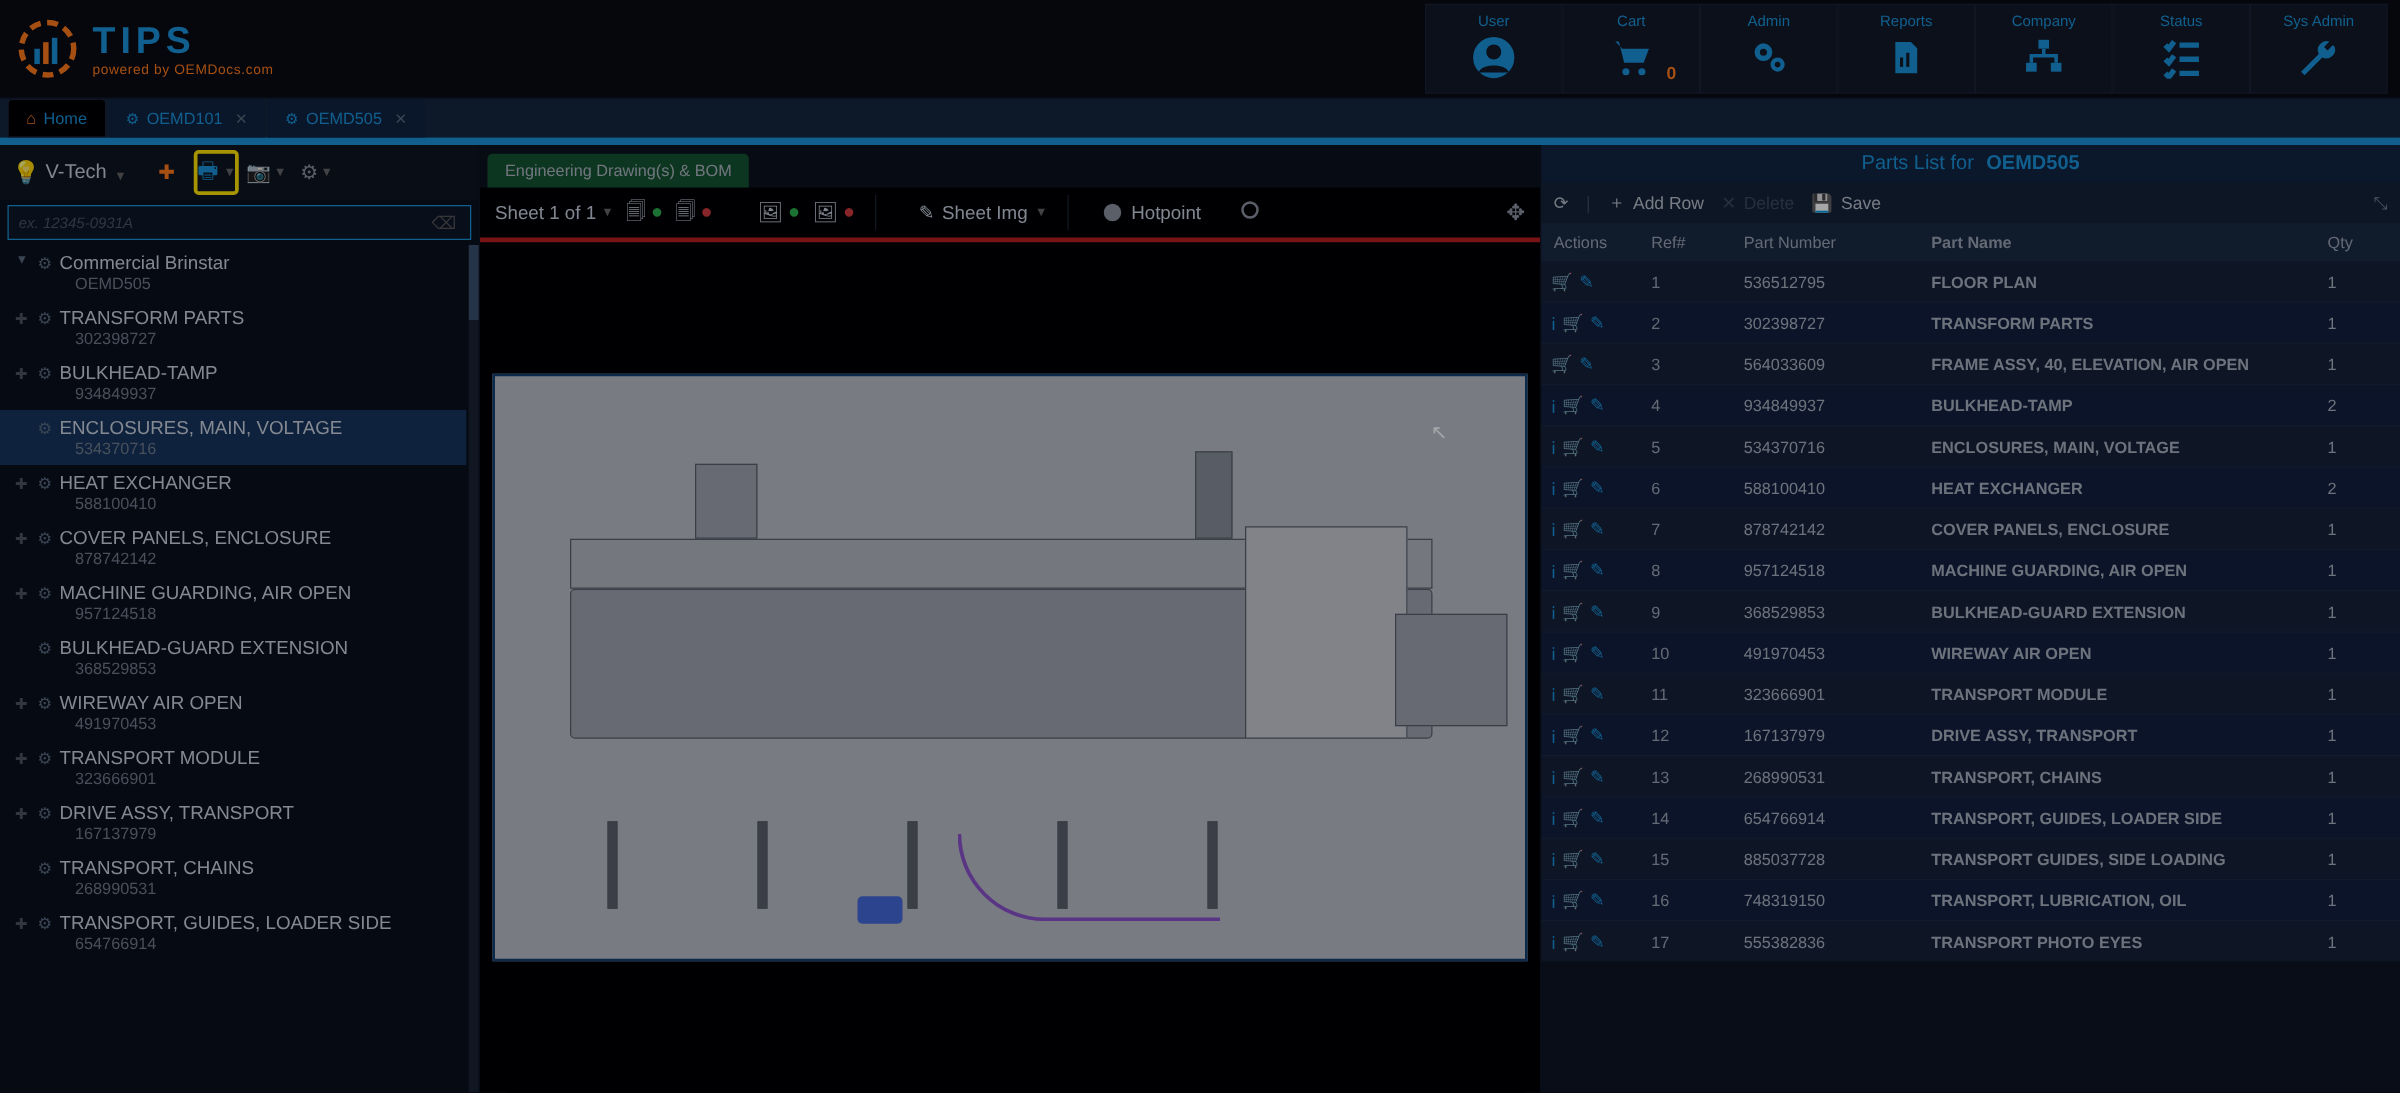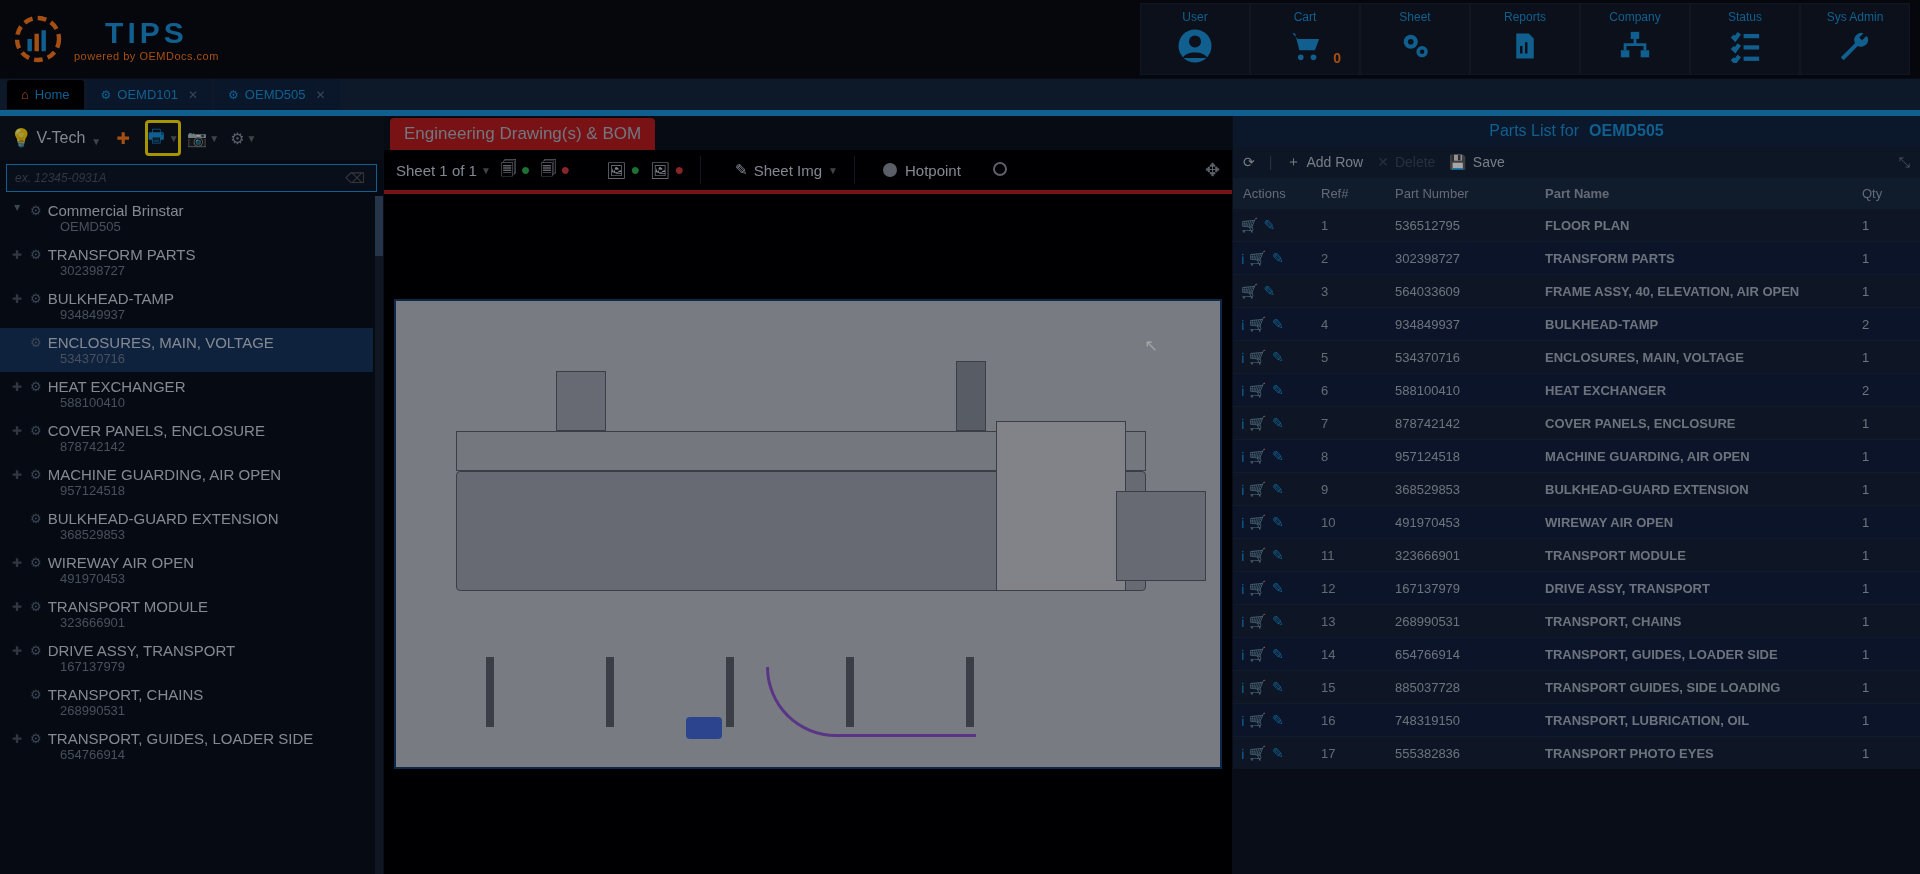--- a/index.html
+++ b/index.html
@@ -2,21 +2,21 @@
 <html><head>
 <meta charset="utf-8">
 <style>
   * { box-sizing: border-box; margin: 0; padding: 0; font-family: Arial, sans-serif; }
   body { background: #0a0e14; color: #c0c8d0; width: 1920px; height: 874px; overflow: hidden; position: relative; }
   
   
   .topbar { display: flex; align-items: center; height: 78px; padding: 0 10px; background: #090b10; }
   .logo-area { display: flex; align-items: center; gap: 8px; }
   .logo-icon { width: 56px; height: 56px; position: relative; }
-  .logo-text { display: flex; flex-direction: column; align-items: center; }
+  .logo-text { display: flex; flex-direction: column; }
   .logo-title { color: #1a93d6; font-size: 30px; font-weight: 700; letter-spacing: 4px; }
   .logo-sub { color: #ff7a18; font-size: 11px; letter-spacing: .5px; }
   .topnav { margin-left: auto; display: flex; gap: 0; }
   .topnav-item { width: 110px; height: 72px; background: #111924; border: 1px solid #1a2330; display: flex; flex-direction: column; align-items: center; padding: 6px 0; gap: 2px; cursor: pointer; }
   .topnav-item .label { color: #1a93d6; font-size: 12px; }
   .topnav-item .icon { color: #1a93d6; font-size: 30px; display:flex; align-items:center; justify-content:center; height:40px; position:relative; }
   .badge-orange { position: absolute; right: 18px; bottom: 8px; color: #ff7a18; font-size: 14px; font-weight: 700; }
 
   
   .tab-row { height: 32px; background: #14253a; border-top: 1px solid #0d1420; display: flex; align-items: stretch; padding: 0 6px; gap: 2px;}
@@ -26,21 +26,21 @@
   .tab .close { color: #5a6a7c; font-size: 12px; margin-left: 4px;}
   
   .blue-strip { height: 6px; background: #1a93d6; }
 
   
   .main { display: flex; height: calc(874px - 78px - 32px - 6px); }
 
   
   .leftpanel { width: 384px; background: #0a1018; display:flex; flex-direction:column; border-right:1px solid #0d1420;}
   .left-toolbar { height: 44px; display:flex; align-items:center; gap:4px; padding:0 10px; background:#0e141c;}
-  .left-toolbar .vtech { display:flex; align-items:flex-end; gap:6px; color:#c7cfd9; font-size:16px; }
+  .left-toolbar .vtech { display:flex; align-items:flex-end; gap:6px; color:#c7cfd9; font-size:16px; margin-right:10px;}
   .tool-btn { width:36px; height:36px; display:flex; align-items:center; justify-content:center; color:#88919c; border-radius:4px; cursor:pointer;}
   .tool-btn.orange{ color:#ff7a18;}
   .tool-btn.highlight { border:3px solid #ffe400; background:#0e141c; }
   .caret-small { font-size:10px; color:#666;}
   .search-wrap { padding: 4px 6px;}
   .search-input { width: 100%; height: 28px; background:#0f1824; border:1px solid #1a93d6; color:#ccc; font-size:12px; padding:0 28px 0 8px; outline:none;}
   .search-input::placeholder { color:#4a5560; font-style:italic;}
   .search-clear { position:relative;}
   .search-clear .x { position:absolute; right:12px; top:-22px; color:#555; font-size:14px;}
 
@@ -51,21 +51,21 @@
   .tree-item .row1 { display:flex; align-items:center; gap:6px; color:#cbd3db; font-size:15px;}
   .tree-item .row1 .gear { color:#5a6a7c; font-size:13px;}
   .tree-item .row1 .expand { color:#4a5560; font-size:12px; width:12px; margin-left:-16px;}
   .tree-item .sub { color:#6f7b88; font-size:13px; padding-left:32px;}
   .tree-item.active { background:#16345a; }
   .tree-item.root .row1 .expand { color:#5a6a7c; transform:rotate(90deg);}
   
   
   .centerpanel { flex:1; background:#000; display:flex; flex-direction:column;}
   .center-tabs { height:34px; background:#0c121a; display:flex; align-items:end; padding-left:6px;}
-  .center-tab { background:#b91c1c; color:#aeb6bf; font-size:17px; padding:6px 14px; border-top-left-radius:4px; border-top-right-radius:4px; cursor:pointer;}
+  .center-tab { background:#14532d; color:#aeb6bf; font-size:13px; padding:6px 14px; border-top-left-radius:4px; border-top-right-radius:4px; cursor:pointer;}
   .center-toolbar { height:44px; display:flex; align-items:center; padding:0 12px; gap:10px; color:#c7cfd9; font-size:15px; border-bottom:4px solid #b91c1c;}
   .center-toolbar .sheet { display:flex; align-items:center; gap:4px;}
   .tb-icon { display:flex; align-items:center; gap:4px; font-size:16px; color:#c5cdd5; cursor:pointer;}
   .plus { color:#2ab04a;} .minus { color:#d23a3a;}
   .edit-section { display:flex; align-items:center; gap:6px; margin-left:18px;}
   .vline { width:1px; height:28px; background:#1c2430; margin:0 6px;}
   .radio-dot { width:14px; height:14px; border:2px solid #8a929c; border-radius:50%; display:inline-block;}
   .radio-dot.sel { background:#8a929c;}
   .drag-icon { margin-left:auto; color:#8a929c; font-size:18px;}
   .image-area { flex:1; position:relative; background:#000; display:flex; align-items:center; justify-content:center;}
@@ -135,21 +135,21 @@
         <span class="icon">
           <svg width="38" height="34" viewBox="0 0 24 24" fill="#1a93d6">
             <path d="M3 3h2l3 12h11l3-8H7"></path>
             <circle cx="9" cy="20" r="2"></circle>
             <circle cx="18" cy="20" r="2"></circle>
           </svg>
         </span>
         <span class="badge-orange">0</span>
       </div>
       <div class="topnav-item">
-        <span class="label">Sheet</span>
+        <span class="label">Admin</span>
         <span class="icon">
           <svg width="40" height="34" viewBox="0 0 24 24" fill="#1a93d6">
             <circle cx="9" cy="9" r="5"></circle>
             <circle cx="9" cy="9" r="2" fill="#111924"></circle>
             <circle cx="17" cy="16" r="4"></circle>
             <circle cx="17" cy="16" r="1.6" fill="#111924"></circle>
           </svg>
         </span>
       </div>
       <div class="topnav-item">

